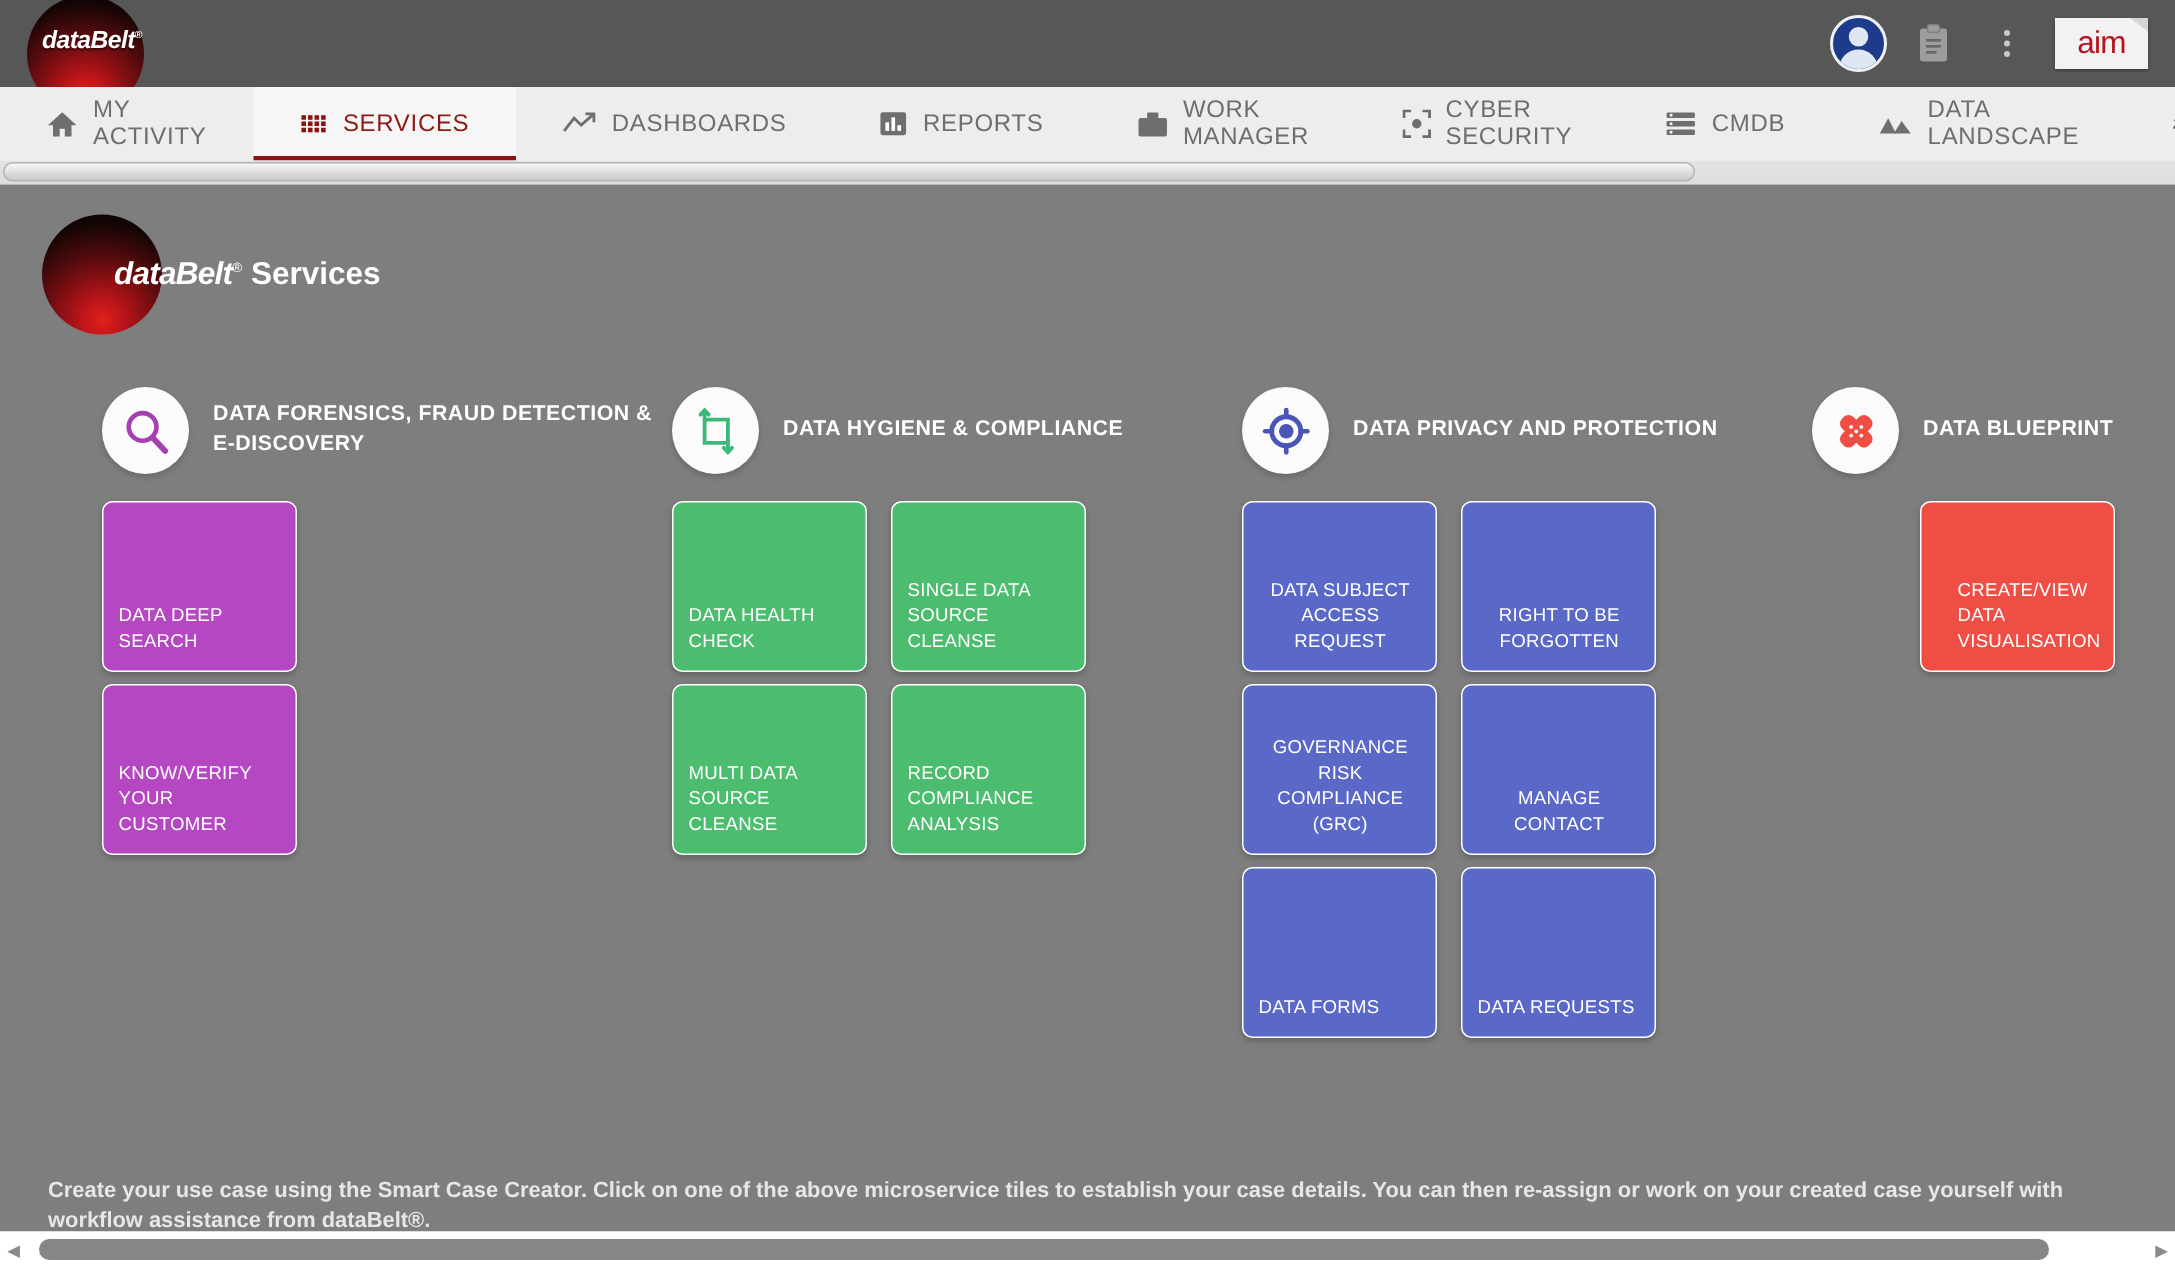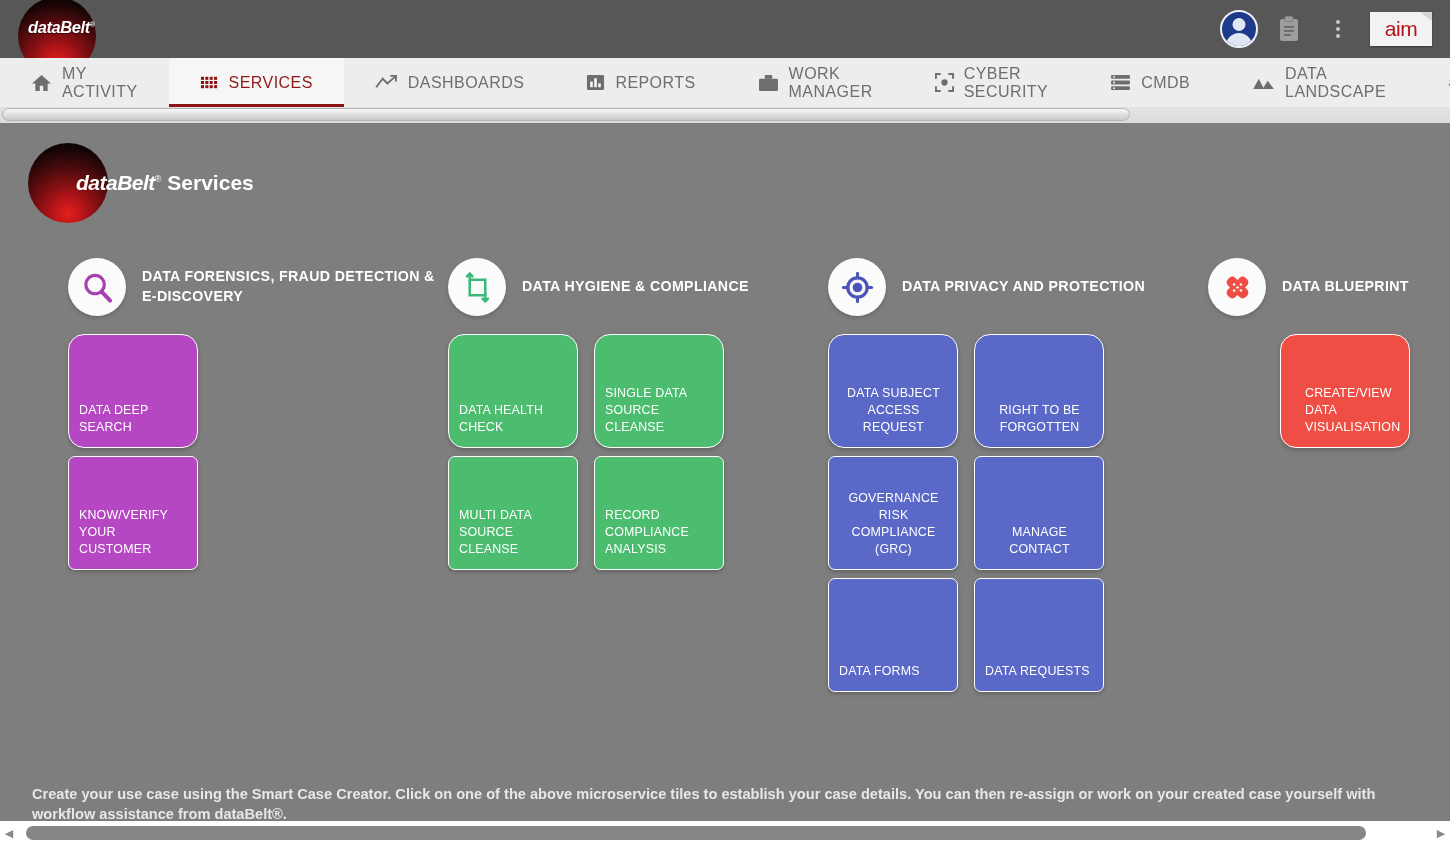--- a/index.html
+++ b/index.html
@@ -138,21 +138,21 @@
   }
   .tile span {
     color: #ffffff; font-size: 12.4px; line-height: 1.38;
     letter-spacing: .2px; text-transform: uppercase;
   }
   .tile.purple { background: #b548c2; justify-content: center; }
   .tile.green  { background: #4cbd6f; }
   .tile.blue   { background: #5a68c8; text-align: center; }
   .tile.red    { background: #ef4e44; padding-left: 24px; }
 
-  .r0 { top: 0; border-radius: 16px; }    .r1 { top: 122px; } .r2 { top: 244px; }
+  .r0 { top: 0; }    .r1 { top: 122px; } .r2 { top: 244px; }
   .c0 { left: 0; }   .c1 { left: 146px; }
 
   
   .footnote {
     position: absolute; left: 32px; top: 632px; width: 1390px;
     color: #e7e7e7; font-size: 14.6px; font-weight: bold; line-height: 1.38; margin-top: 29px;
   }
 
   
   .hscroll-bottom {

